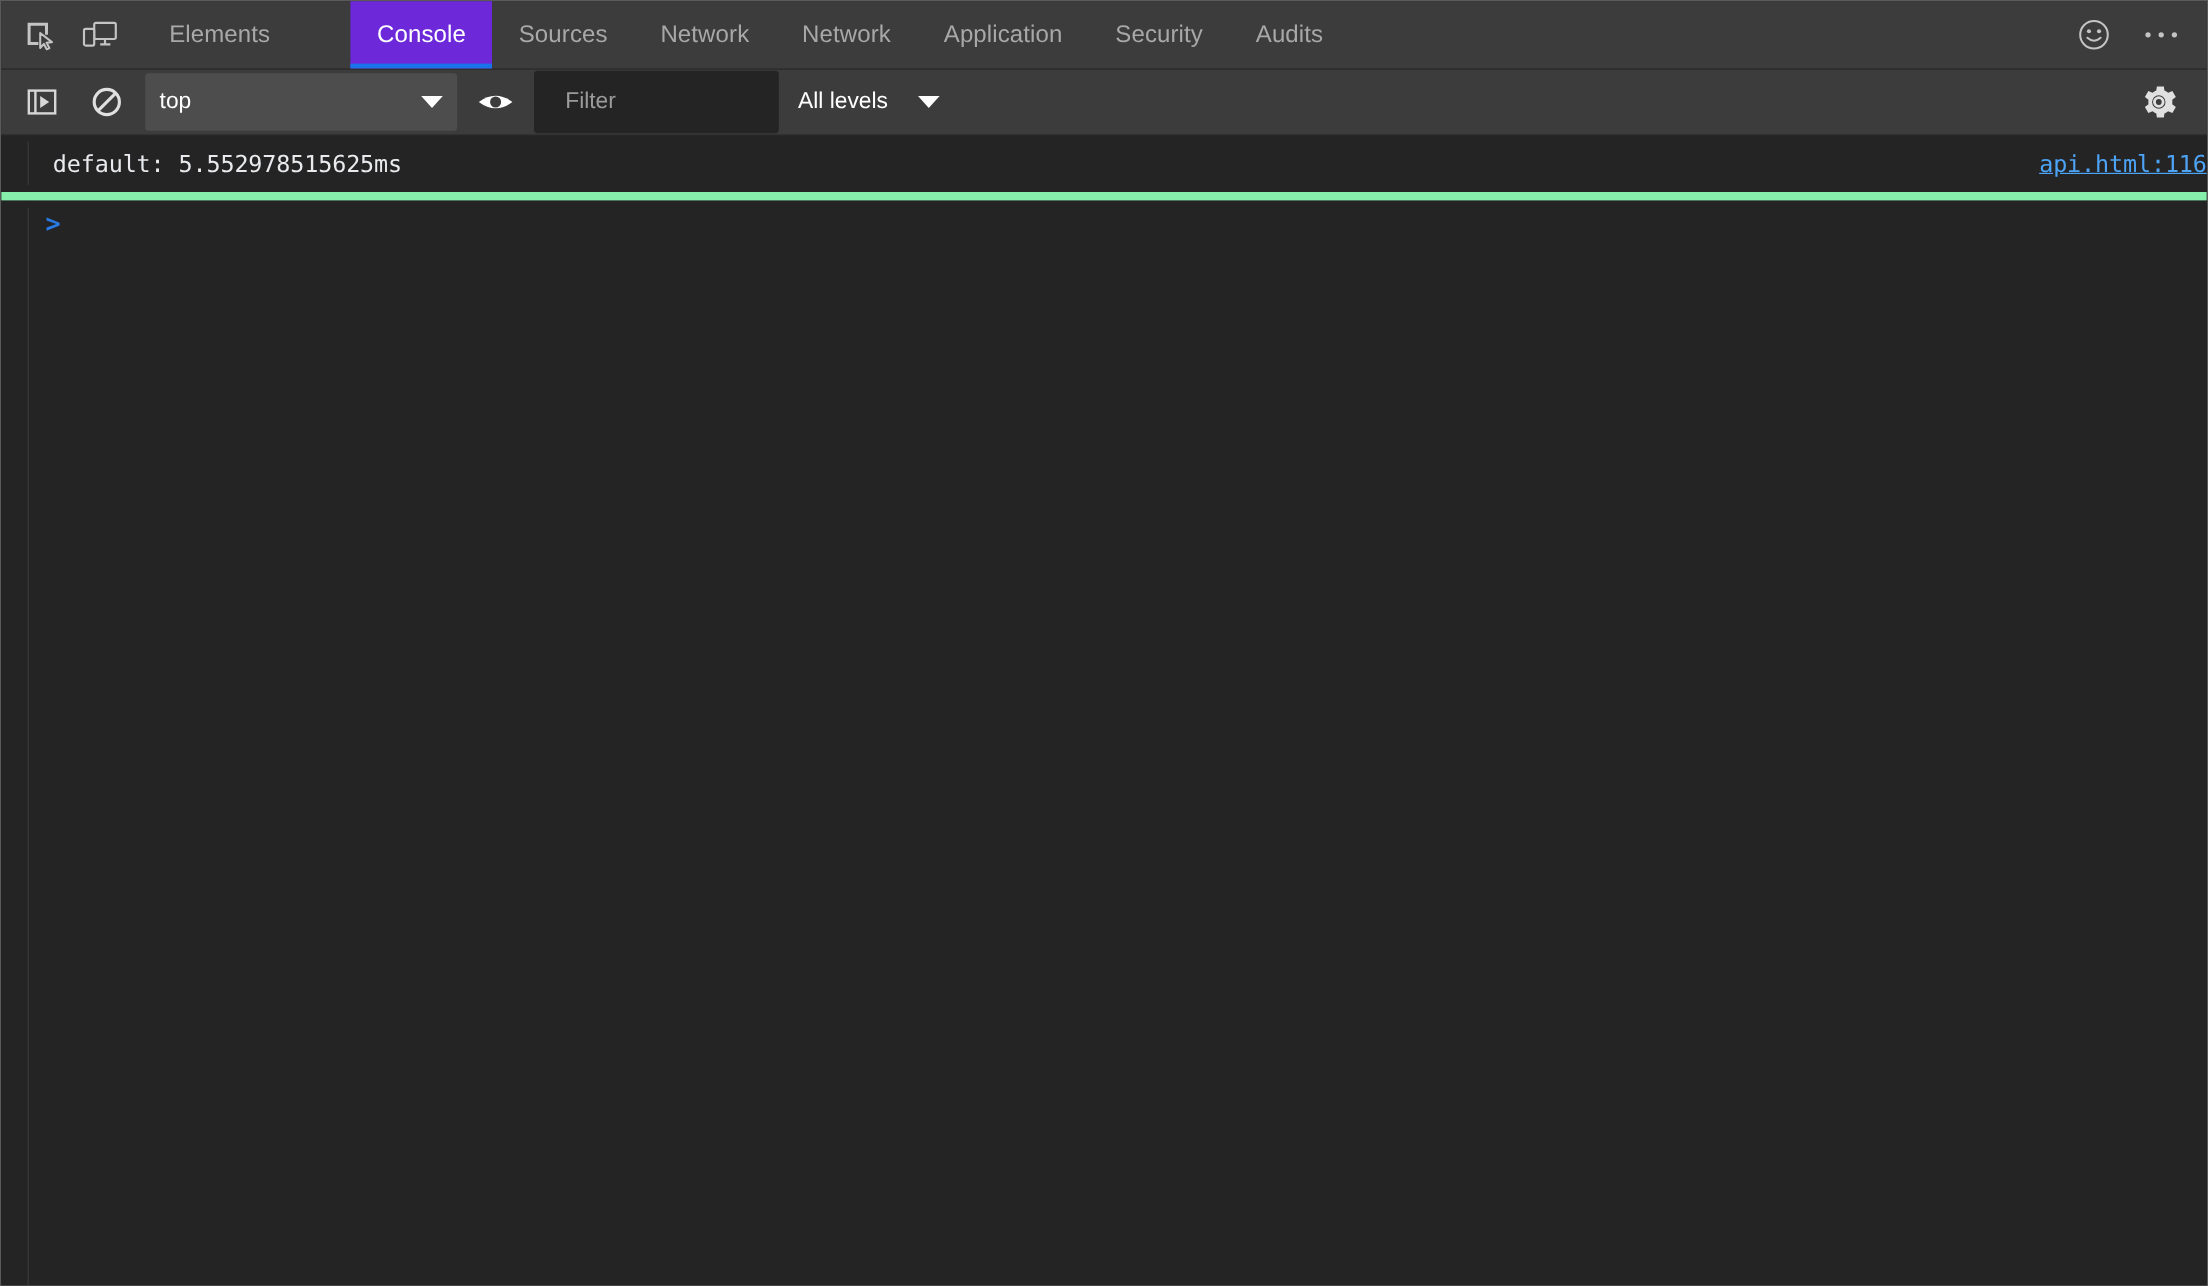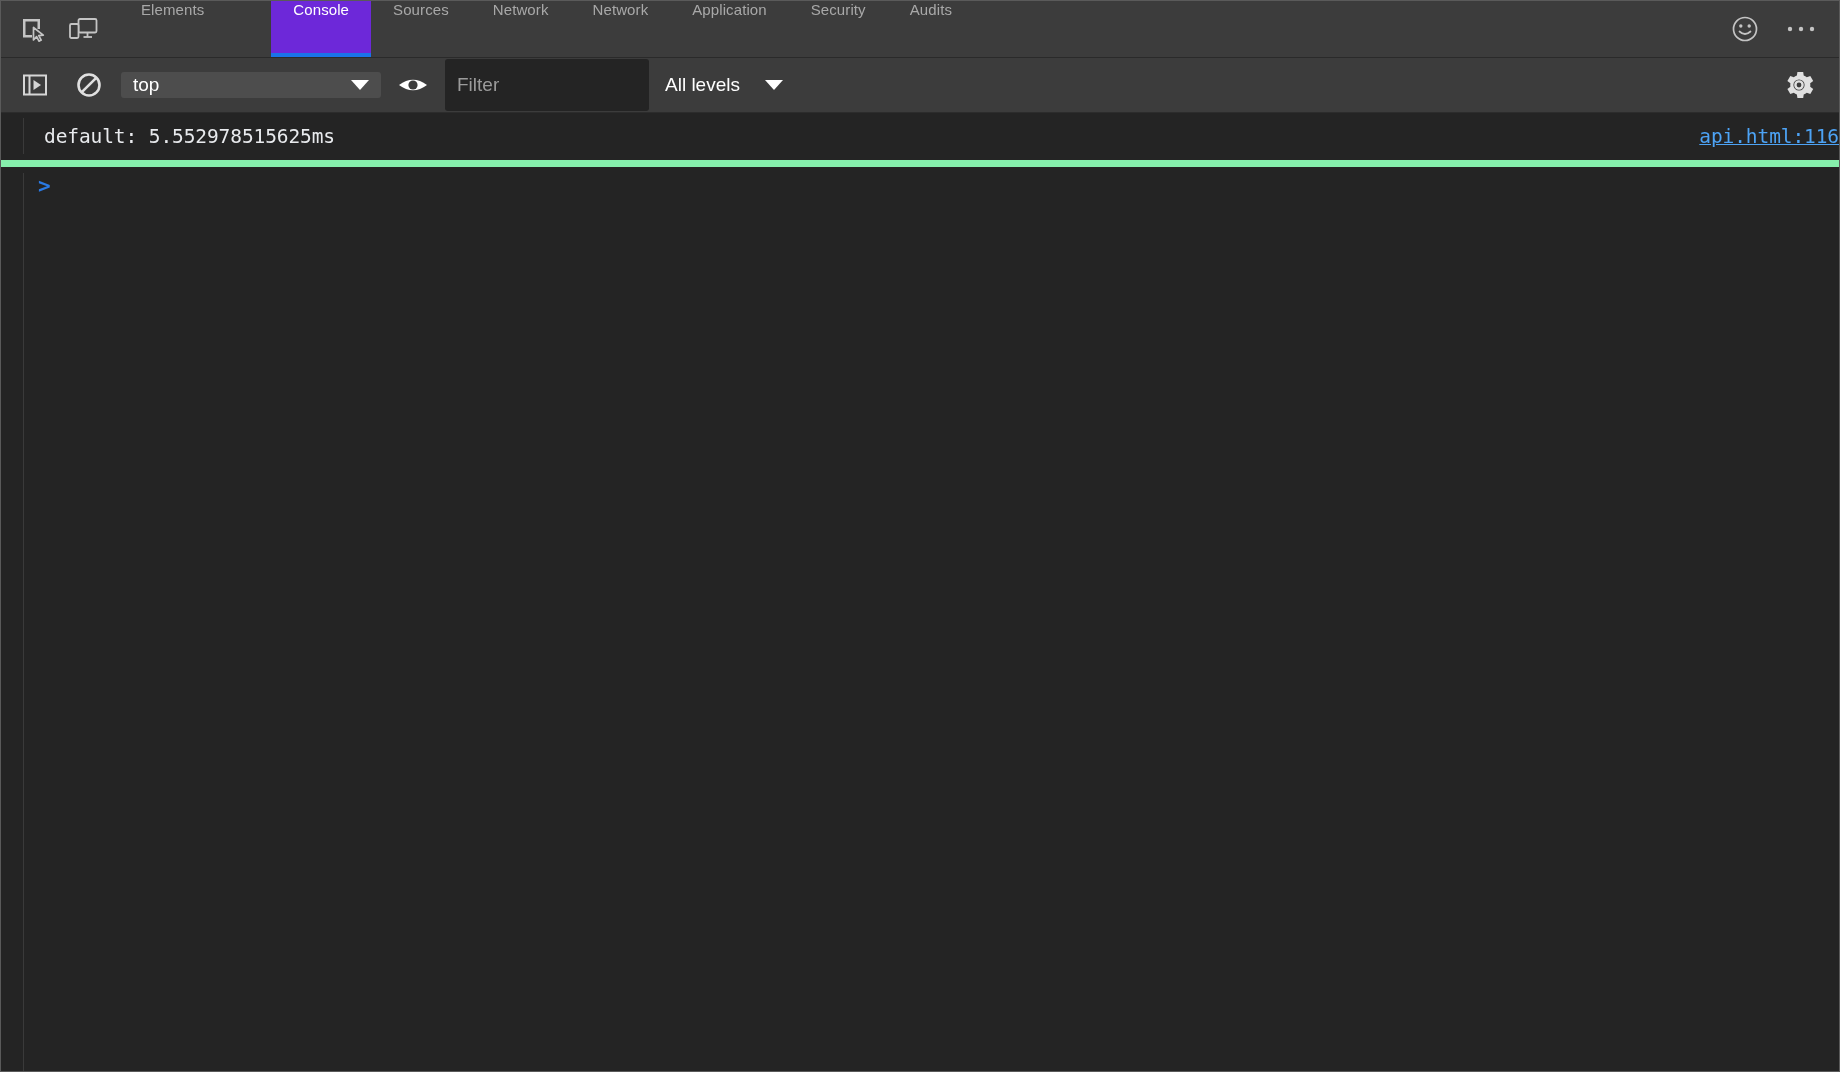--- a/index.html
+++ b/index.html
@@ -54,22 +54,23 @@
   }
 
   .tabs {
     display: flex;
     align-items: stretch;
     margin-left: 14px;
   }
 
   .tab {
     display: flex;
+    align-items: center;
     padding: 0 22px;
-    font-size: 15px;
+    font-size: 20px;
     color: #a8a8a8;
     position: relative;
     white-space: nowrap;
     letter-spacing: 0.1px;
   }
   .tab.active {
     color: #ffffff;
     background: #6d28d9;
     margin-left: 45px;
   }
@@ -97,21 +98,21 @@
     min-height: 54px;
     background: #3c3c3c;
     display: flex;
     align-items: center;
     padding: 0 12px;
     gap: 10px;
     border-bottom: 1px solid #2c2c2c;
   }
 
   .ctx-select {
-    height: 26px;
+    height: 48px;
     min-width: 236px;
     background: #4d4d4d;
     border-radius: 3px;
     display: flex;
     align-items: center;
     padding: 0 12px;
     color: #ffffff;
     font-size: 19px;
     position: relative;
   }
@@ -126,21 +127,21 @@
 
   .filter-input {
     height: 52px;
     width: 204px;
     background: #242424;
     border: none;
     border-radius: 3px;
     color: #e8e8e8;
     font-size: 19px;
     font-family: "Liberation Sans", sans-serif;
-    padding: 0 12px;
+    padding: 0 26px;
     box-sizing: border-box;
     outline: none;
   }
   .filter-input::placeholder { color: #9b9b9b; }
 
   .levels {
     display: flex;
     align-items: center;
     color: #ffffff;
     font-size: 19px;

